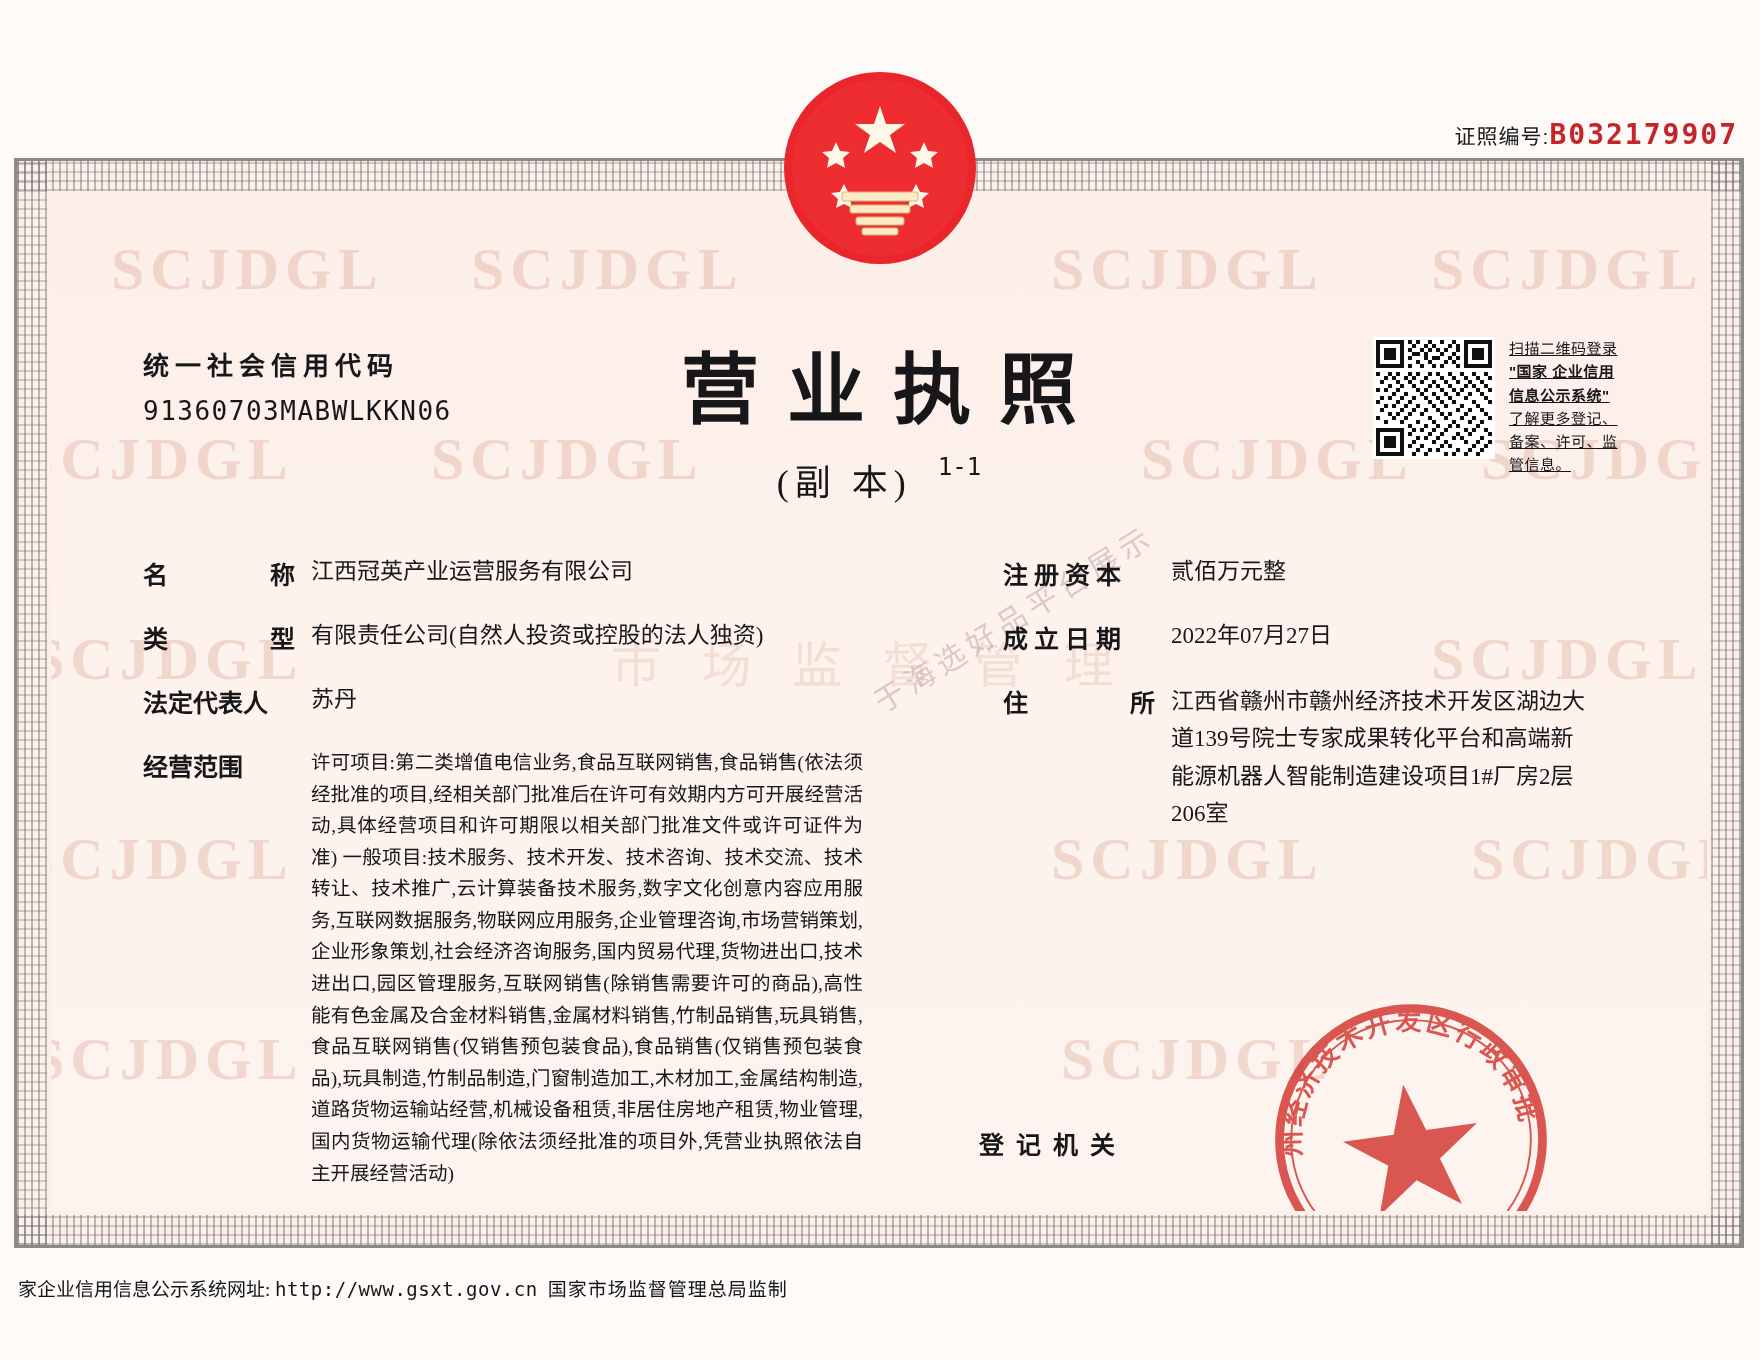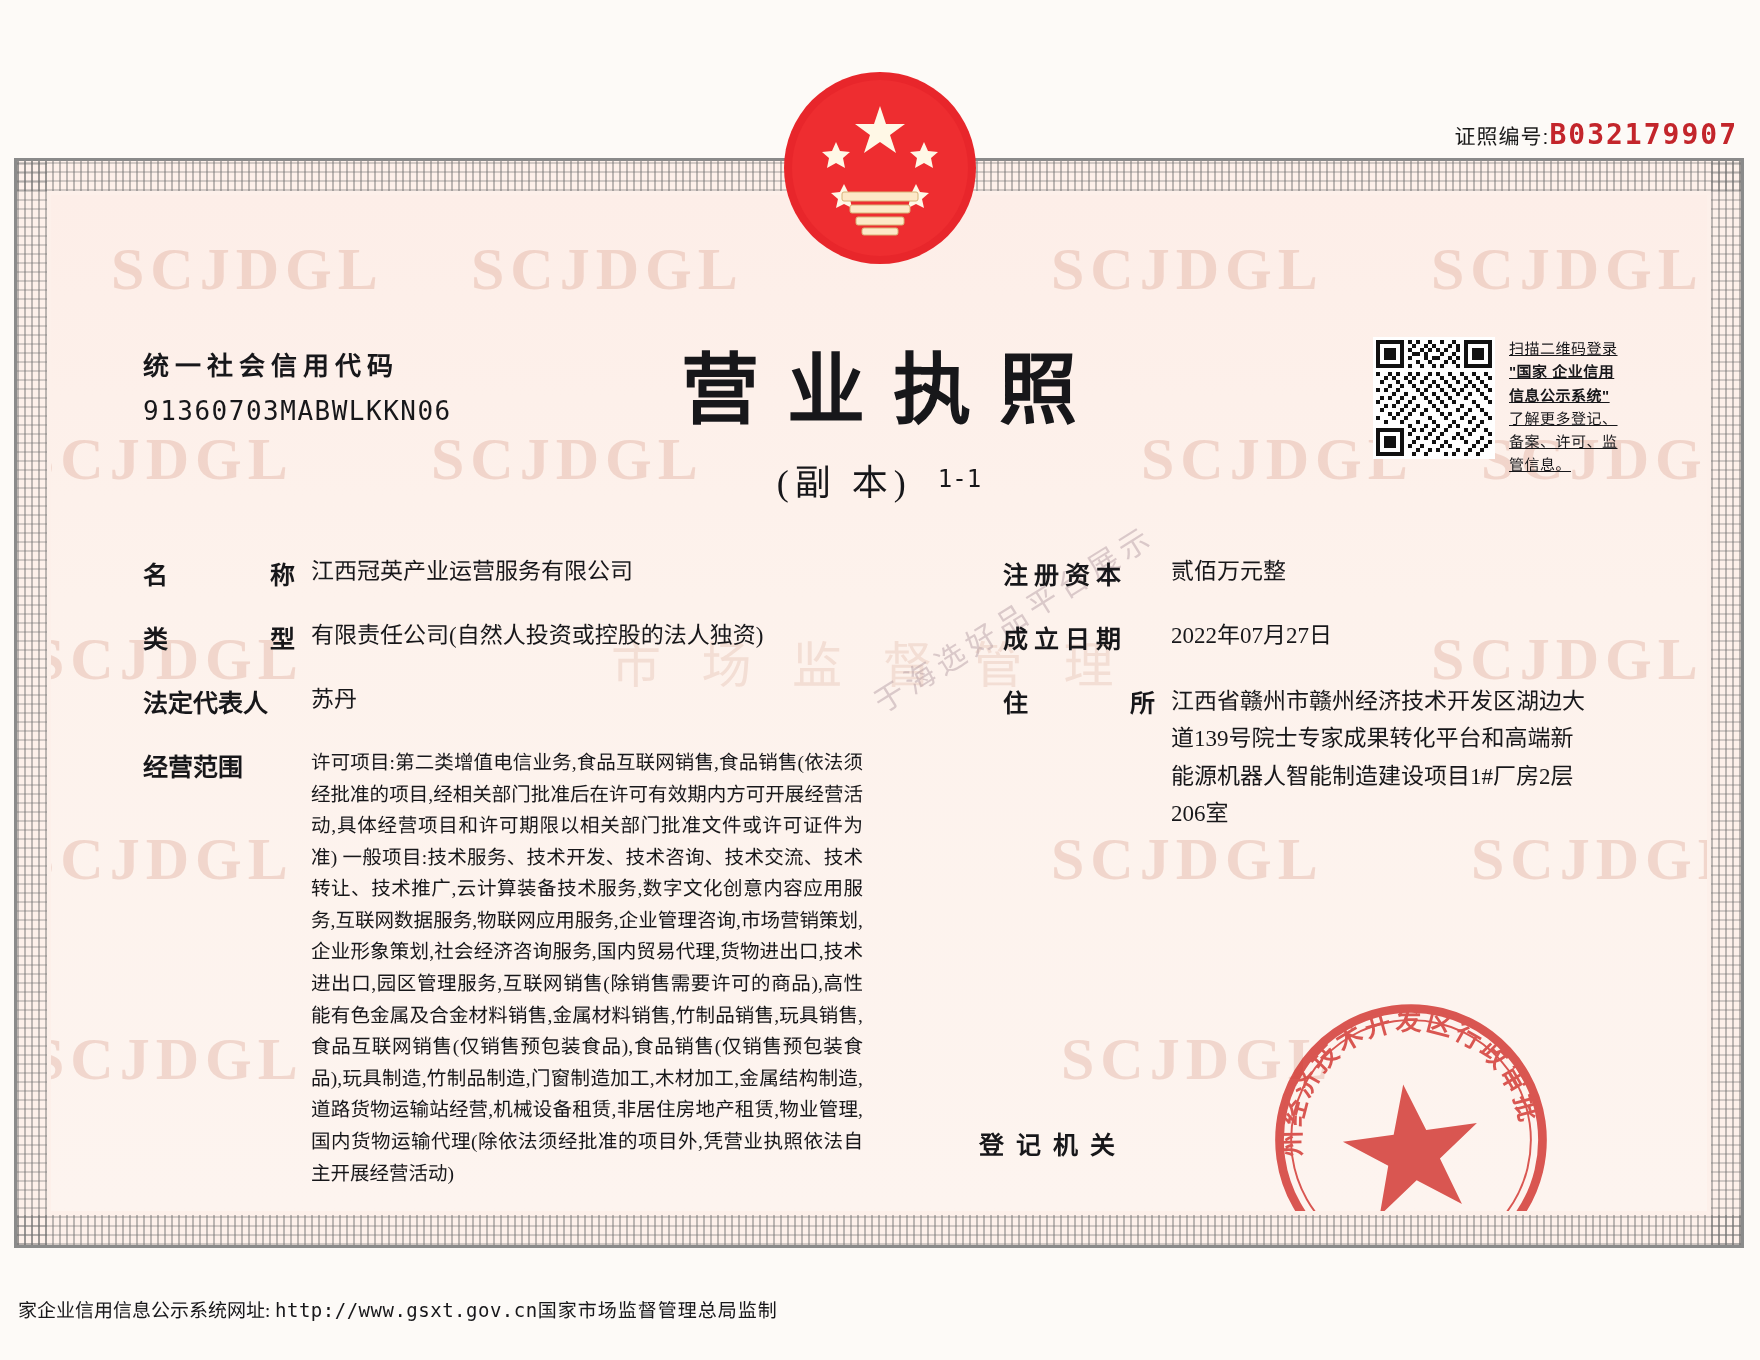--- a/index.html
+++ b/index.html
@@ -134,21 +134,21 @@
     font-family: "Liberation Serif", serif;
     font-size: 78px;
     font-weight: bold;
     letter-spacing: 28px;
     color: #17171a;
     text-indent: 28px;
   }
   .title-sub-row {
     margin-top: 14px;
     display: flex;
-    align-items: center;
+    align-items: flex-start;
     justify-content: center;
     gap: 26px;
   }
   .title-sub {
     font-family: "Liberation Serif", serif;
     font-size: 36px;
     letter-spacing: 6px;
     color: #17171a;
   }
   .title-index {
@@ -282,24 +282,25 @@
     opacity: .82;
   }
 
   
   .footer {
     position: absolute;
     left: 0; right: 0;
     bottom: 38px;
     height: 70px;
     display: flex;
-    align-items: flex-end;
+    align-items: center;
     z-index: 30;
     padding: 0 18px;
     box-sizing: border-box;
+    gap: 10px;
   }
   .footer-left {
     font-family: "Liberation Serif", serif;
     font-size: 19px;
     color: #17171a;
     flex: 0 0 auto;
   }
   .footer-left .url {
     font-family: "DejaVu Sans Mono", monospace;
     font-size: 19px;

